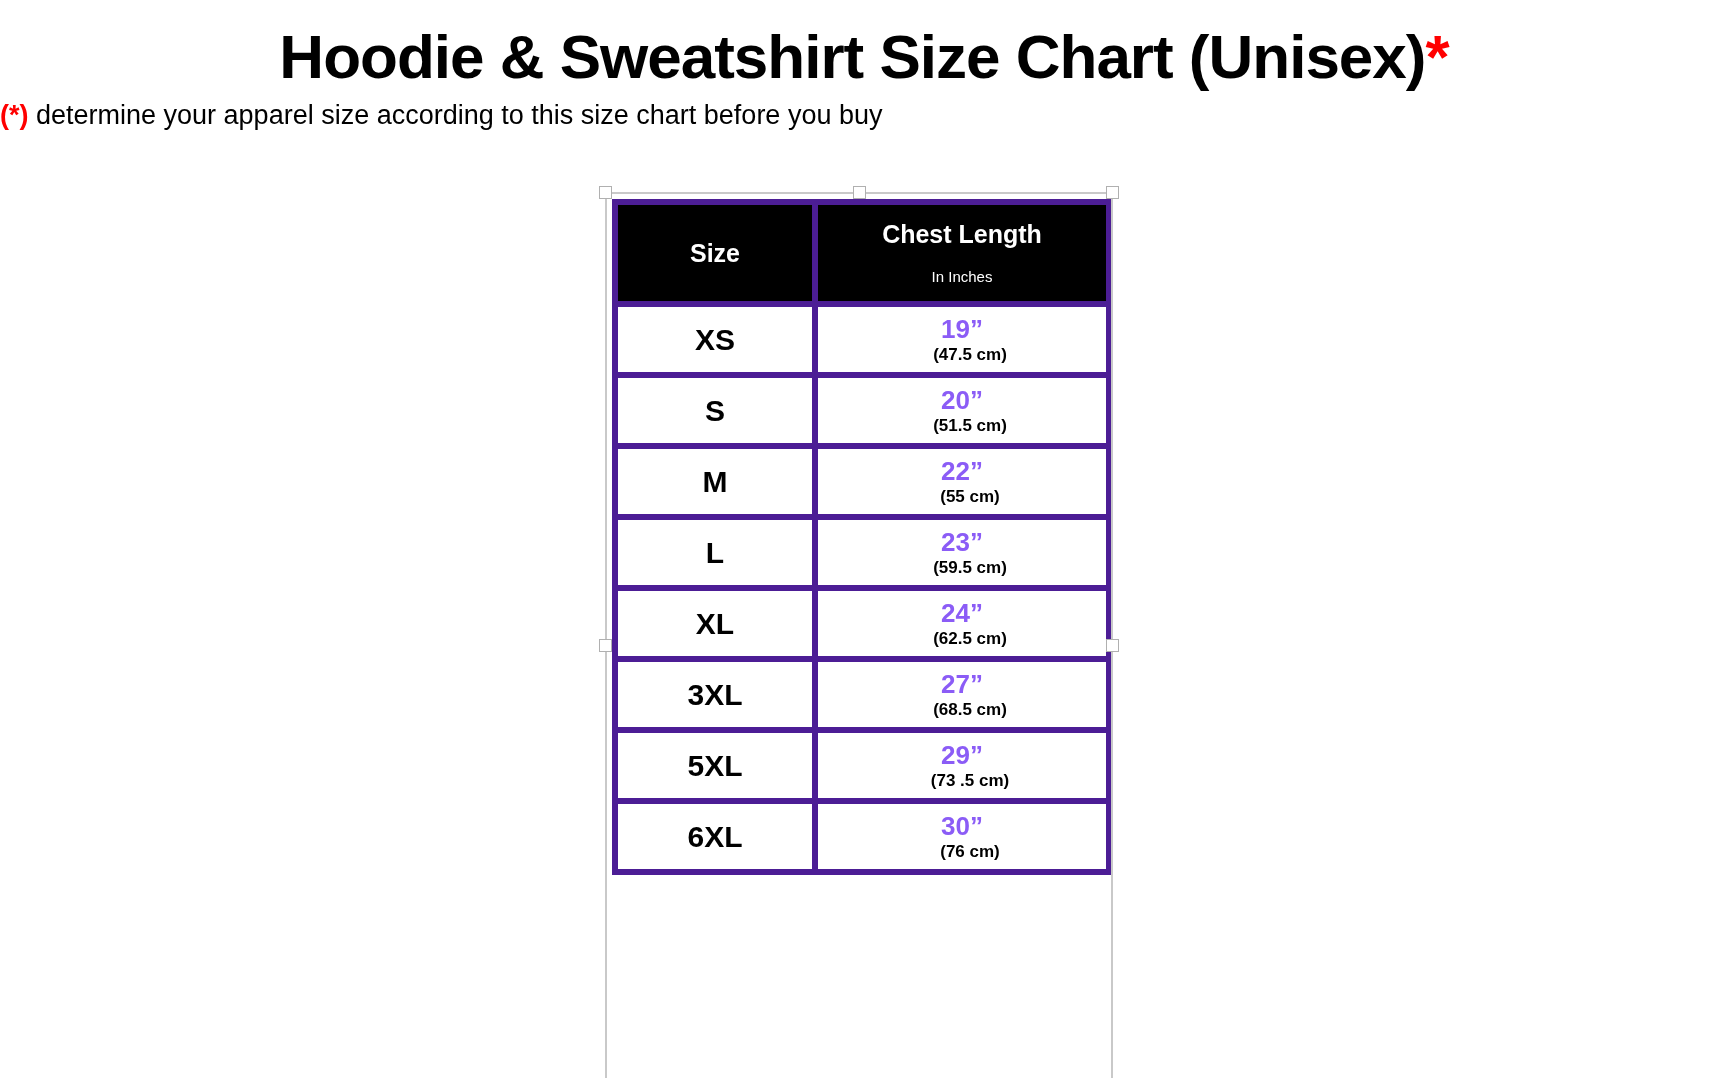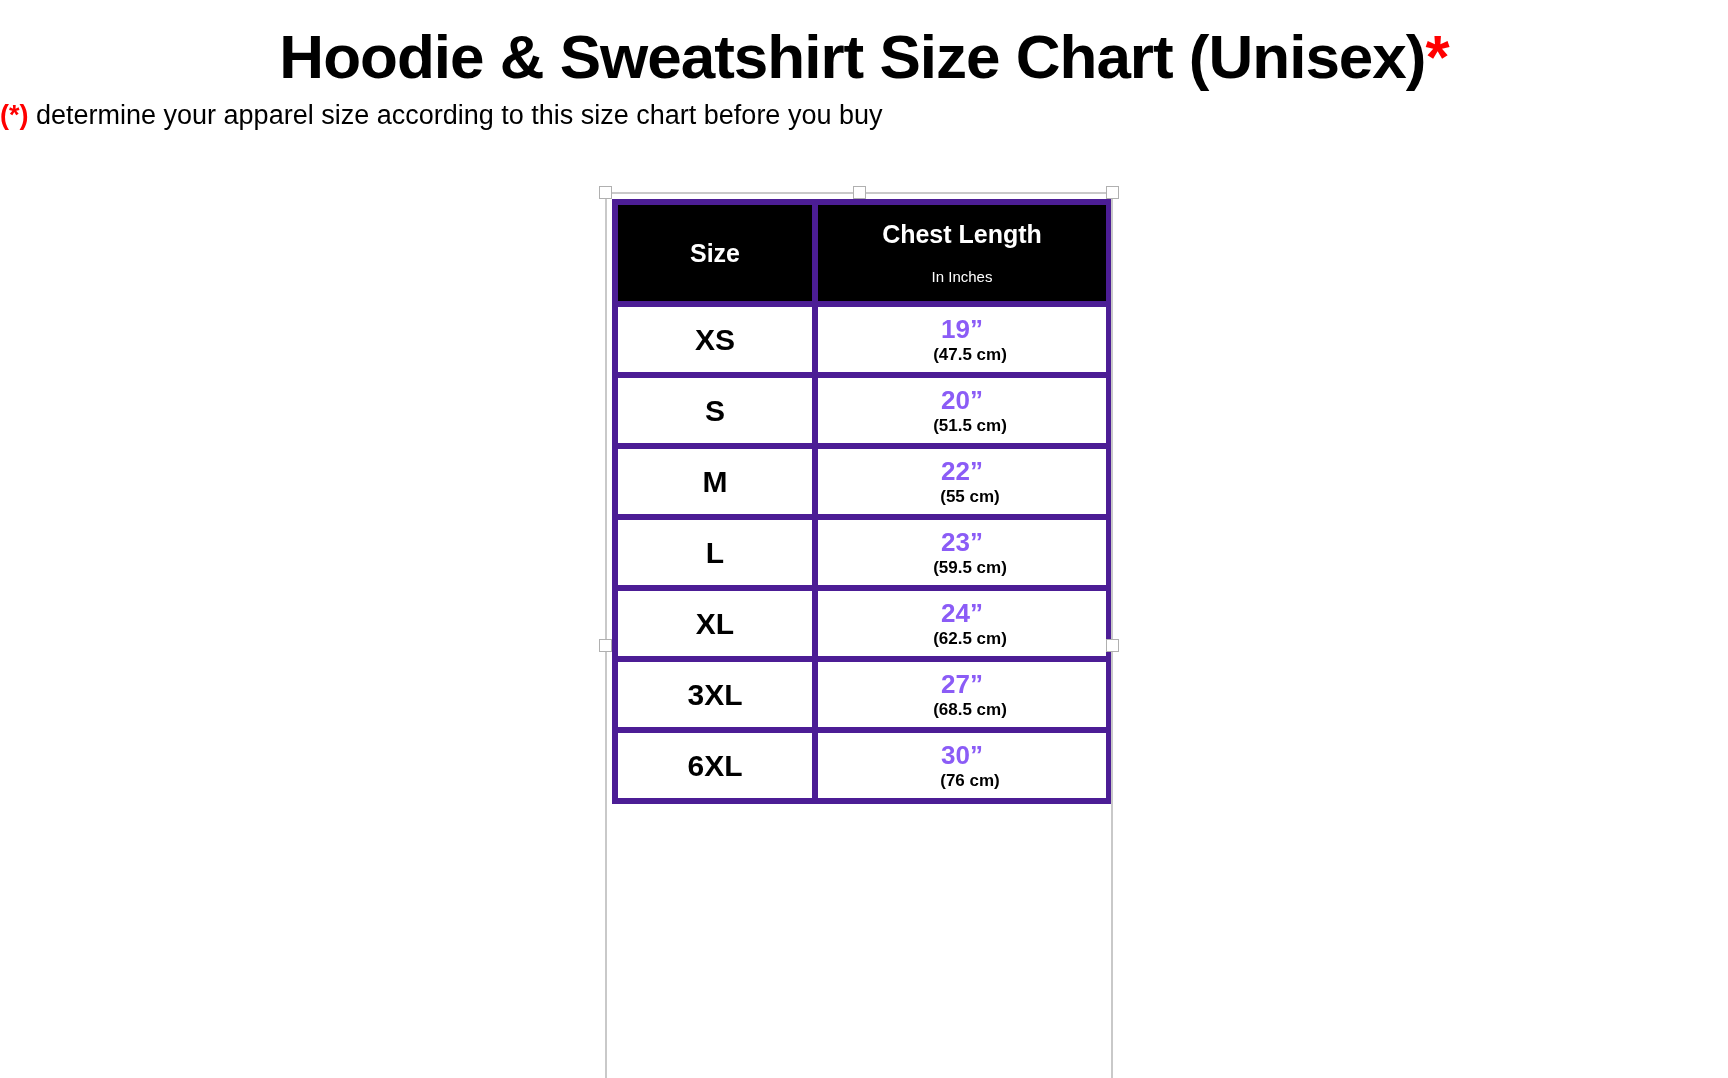--- a/index.html
+++ b/index.html
@@ -216,20 +216,27 @@
           </td>
         </tr>
         <tr>
           <td class="size-cell">3XL</td>
           <td class="chest-cell">
             <span class="inches">27”</span>
             <span class="cm">(68.5 cm)</span>
           </td>
         </tr>
         <tr>
+          <td class="size-cell">5XL</td>
+          <td class="chest-cell">
+            <span class="inches">29”</span>
+            <span class="cm">(73 .5 cm)</span>
+          </td>
+        </tr>
+        <tr>
           <td class="size-cell">6XL</td>
           <td class="chest-cell">
             <span class="inches">30”</span>
             <span class="cm">(76 cm)</span>
           </td>
         </tr>
       </tbody>
     </table>
 
     <div class="sel-frame"></div>

